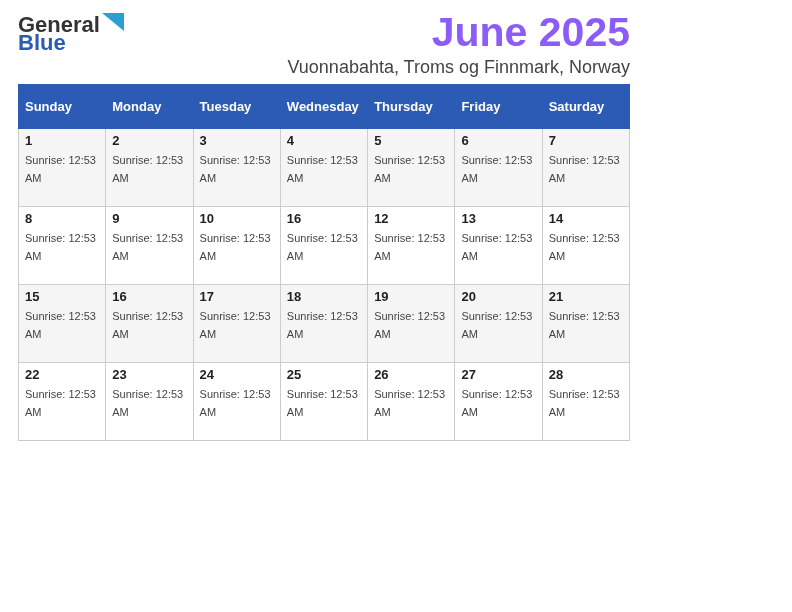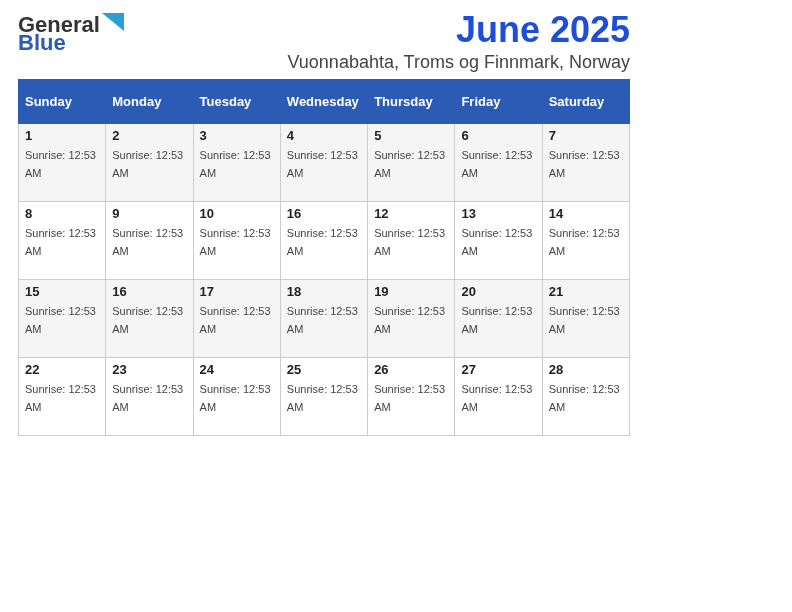--- a/index.html
+++ b/index.html
@@ -31,23 +31,23 @@
     .logo-text {
       font-size: 22px;
       font-weight: bold;
       color: #333;
       line-height: 1;
     }
     .title-block {
       text-align: right;
     }
     .month-title {
-      font-size: 36px;
+      font-size: 41px;
       font-weight: bold;
-      color: #1d4ed8;
+      color: #8b5cf6;
       line-height: 1.1;
     }
     .subtitle {
       font-size: 18px;
       color: #444;
       margin-top: 2px;
     }
     .calendar {
       width: 100%;
       border-collapse: collapse;

